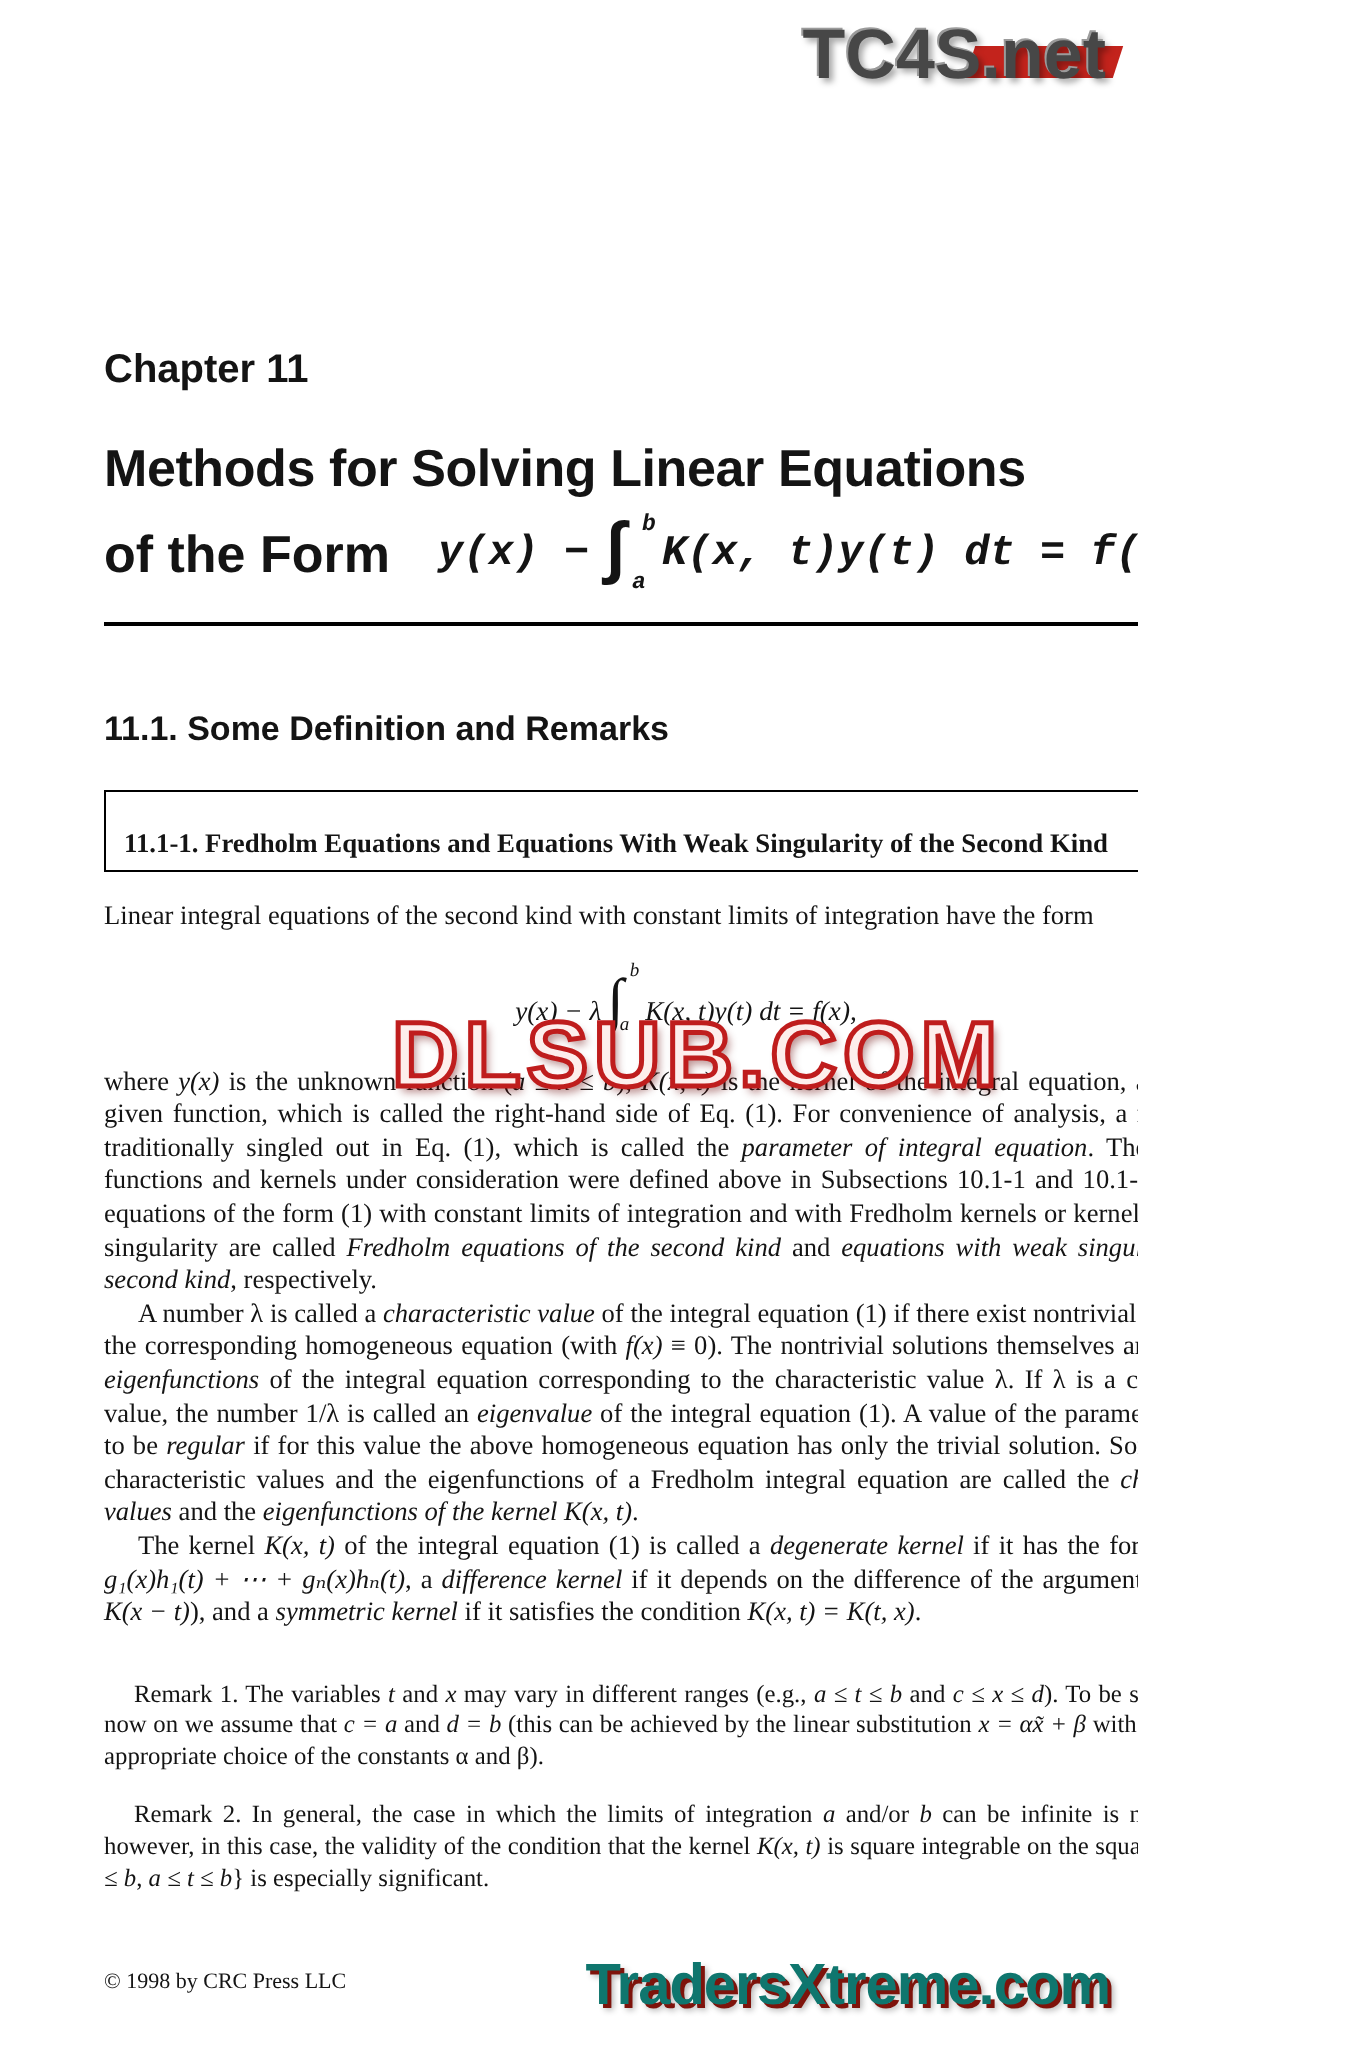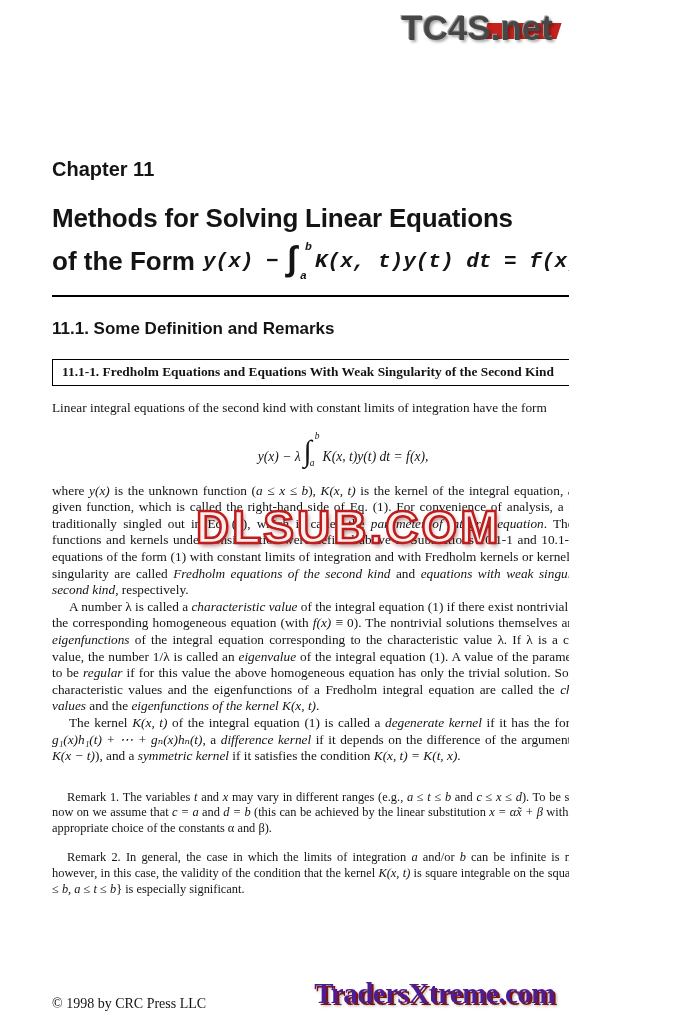--- a/index.html
+++ b/index.html
@@ -1,21 +1,21 @@
 <!DOCTYPE html>
 <html><head>
 <meta charset="utf-8">
 <style>
   html,body { margin:0; padding:0; background:#ffffff; }
   .page {
     position:relative; width:569px; height:1024px; background:#ffffff;
     overflow:hidden; font-family:"Liberation Serif","DejaVu Serif",serif;
     color:#141414;
   }
-  .content { position:absolute; left:52px; top:0; width:582px; }
+  .content { position:absolute; left:52px; top:16px; width:582px; }
 
   
   .logo-top {
     position:absolute; top:8px; right:16px; z-index:4;
     font-family:"Liberation Sans","DejaVu Sans",sans-serif;
     font-weight:800; font-size:35px; letter-spacing:0px; color:#474747;
     text-shadow:-1px -1px 0 #9b9b9b, 2px 2px 3px rgba(0,0,0,0.35);
   }
   .logo-accent {
     position:absolute; right:-6px; top:15px; width:74px; height:16px;
@@ -27,34 +27,34 @@
     font-family:"Liberation Sans","DejaVu Sans",sans-serif;
     font-weight:bold; font-size:20px; margin-top:158px;
   }
   .title-l1 {
     font-family:"Liberation Sans","DejaVu Sans",sans-serif;
     font-weight:bold; font-size:26px; margin-top:22px; letter-spacing:-0.2px;
   }
   .title-l2 {
     font-family:"Liberation Sans","DejaVu Sans",sans-serif;
     font-weight:bold; font-size:26px; margin-top:6px;
-    display:flex; align-items:center; gap:8px;
+    display:flex; align-items:center; gap:24px;
   }
   .title-math {
     font-family:Liberation Mono, monospace;
     font-style:italic; font-weight:bold; font-size:21px;
     display:inline-flex; align-items:center;
   }
   .rule { border-top:2px solid #000; margin-top:12px; }
   .section-head {
     font-family:"Liberation Sans","DejaVu Sans",sans-serif;
-    font-weight:bold; font-size:17px; margin-top:22px;
+    font-weight:bold; font-size:17px; margin-top:42px;
   }
   .box-head {
-    border:1px solid #000; margin-top:20px; padding:4px 9px 5px;
+    border:1px solid #000; margin-top:20px; padding:18px 9px 5px;
     font-weight:bold; font-size:13.4px;
   }
 
   
   .para { font-size:13.3px; line-height:16.6px; text-align:justify; margin:0; }
   .mt12 { margin-top:14px; }
   .mt14 { margin-top:25px; }
   .indent { text-indent:17px; }
   .remark { font-size:12.4px; line-height:15.6px; text-align:justify; text-indent:15px; }
   .seg-i { font-style:italic; }
@@ -83,25 +83,25 @@
   
   .wm-mid {
     position:absolute; left:196px; top:500px; z-index:5;
     font-family:"Liberation Sans","DejaVu Sans",sans-serif;
     font-weight:800; font-size:46px; letter-spacing:3px;
     color:#fdeeec; -webkit-text-stroke:2.5px #bf1d1d;
     text-shadow:2px 3px 4px rgba(100,0,0,0.45);
   }
 
   
-  .footer { position:absolute; left:52px; bottom:12px; font-size:14px; }
+  .footer { position:absolute; left:52px; bottom:27px; font-size:11px; }
   .logo-bottom {
     position:absolute; right:14px; bottom:14px;
-    font-family:Liberation Serif, serif;
-    font-weight:800; font-size:29px; letter-spacing:-0.5px; color:#4c1d95;
+    font-family:Liberation Sans, sans-serif;
+    font-weight:800; font-size:29px; letter-spacing:-0.5px; color:#0f766e;
     text-shadow:2px 2px 0 #7e130b, 3px 3px 3px rgba(0,0,0,0.3);
   }
 </style>
 </head>
 <body>
 
 <div class="page">
 
   <div class="logo-top">
     <span class="logo-accent"></span>

